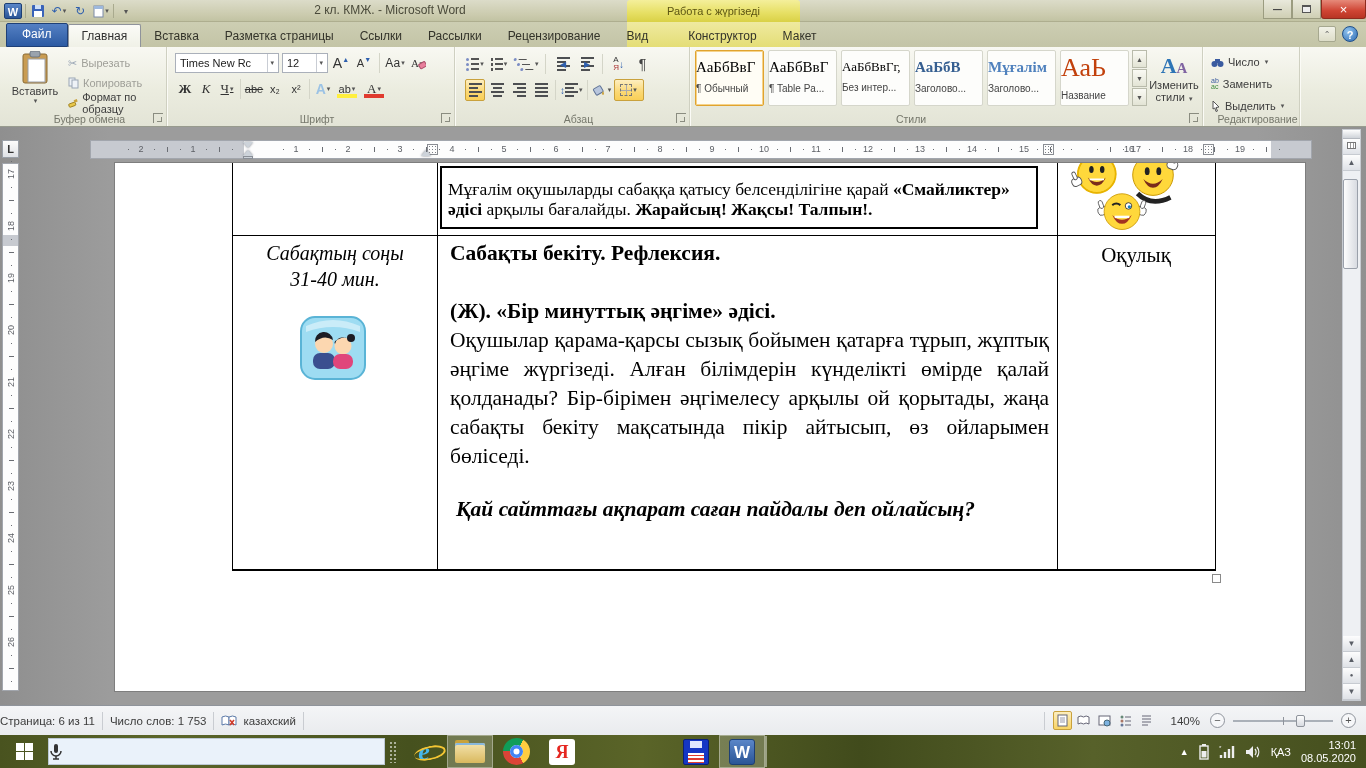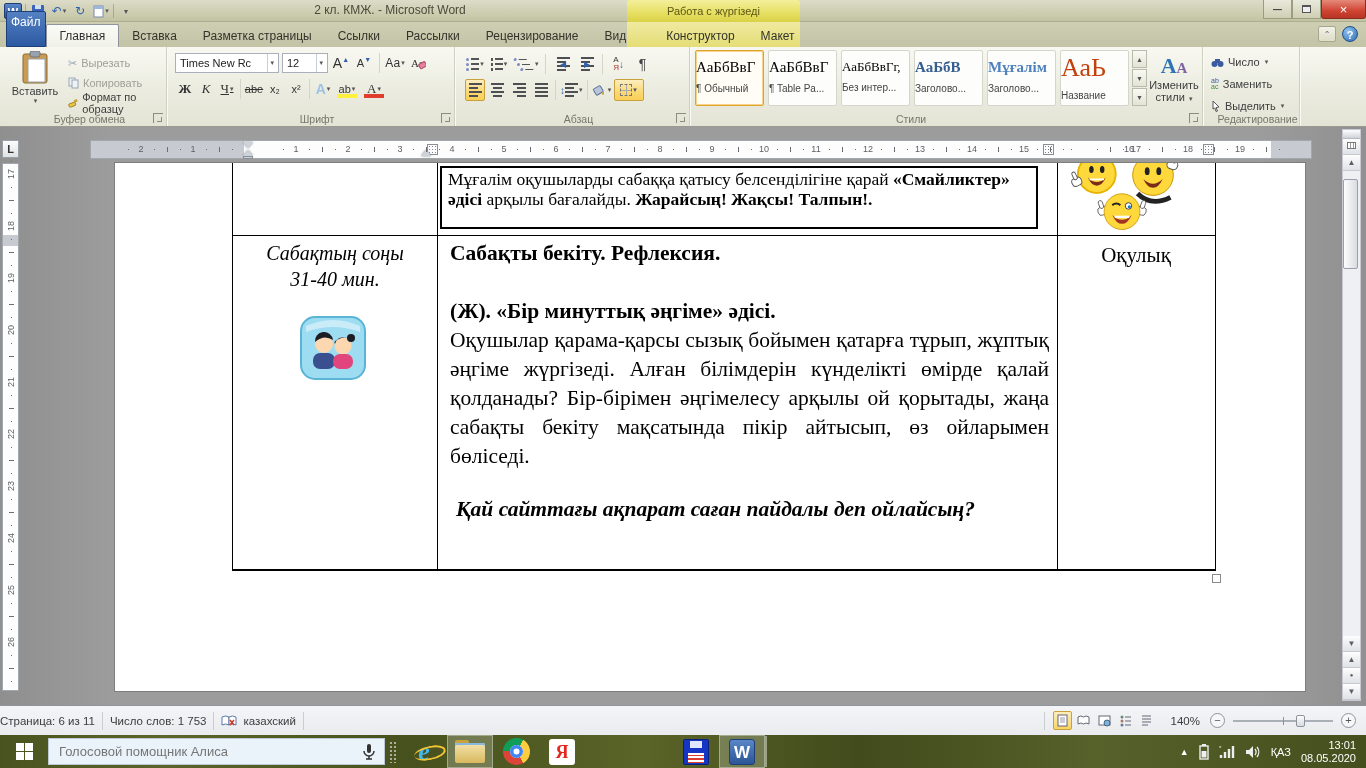--- a/index.html
+++ b/index.html
@@ -32,21 +32,21 @@
 
 
 #tabrow{position:absolute;left:0;top:22px;width:1366px;height:25px;
   background:linear-gradient(#cdceb3,#c3c4a6)}
 #ctxbg{position:absolute;left:627px;top:0;width:173px;height:25px;
   background:linear-gradient(#efeaa0,#e4dd76)}
 .tabs{position:absolute;left:6px;top:2px;display:flex;height:23px;align-items:flex-end}
 .tab{position:relative;height:22px;line-height:22px;padding:0 13px;font-size:12px;color:#33332a;
   border-radius:2px 2px 0 0}
 .tab.file{background:linear-gradient(#5480c3,#2c5aa2);color:#fff;border:1px solid #1f4077;
-  height:36px;line-height:21px;padding:0 4px}
+  height:24px;line-height:21px;padding:0 15px}
 .tab.active{background:linear-gradient(#fbfbf7,#f0f1e7);border:1px solid #8f939b;border-bottom:none;
   height:23px;color:#2f2f2f}
 #tabaux{position:absolute;right:8px;top:4px;display:flex;gap:6px;align-items:center}
 .caretbtn{width:18px;height:16px;border:1px solid #a6a88f;border-radius:2px;color:#666;
   font-size:8px;text-align:center;line-height:15px;background:linear-gradient(#f2f2e8,#ddddc8)}
 .helpbtn{width:16px;height:16px;border-radius:50%;background:radial-gradient(circle at 35% 30%,#8fc3ef,#2f6cb3);
   color:#fff;font-weight:bold;font-size:11px;text-align:center;line-height:16px;border:1px solid #205089}
 
 
 #ribbon{position:absolute;left:0;top:47px;width:1366px;height:80px;
@@ -109,21 +109,21 @@
 .tmark{position:absolute;top:3px;width:11px;height:11px;border:1px solid #8a8d93;
   background:radial-gradient(#7e8187 30%,transparent 32%) 0 0/3px 3px}
 .indent{position:absolute;width:0;height:0}
 #vruler{position:absolute;left:2px;top:36px;width:17px;height:528px;background:#fdfdfd;border:1px solid #a2a6ad}
 #vrowmark{position:absolute;left:0;top:71px;width:15px;height:11px;background:#c7cad0}
 
 
 .tline{position:absolute;background:#000}
 .doc{font-family:"Liberation Serif","DejaVu Serif",serif;color:#000}
 #innerbox{position:absolute;left:440px;top:39px;width:598px;height:63px;border:2px solid #000;
-  padding:2px 6px;font-size:17.5px;line-height:19.5px}
+  padding:12px 6px;font-size:17.5px;line-height:19.5px}
 #c1text{position:absolute;left:237px;top:113px;width:196px;text-align:center;
   font-style:italic;font-size:20px;line-height:26px}
 #kids{position:absolute;left:300px;top:189px}
 #c2{position:absolute;left:450px;top:112px;width:599px;font-size:21.5px;line-height:29px}
 #c2 .body{text-align:justify}
 #c2 .q{font-weight:bold;font-style:italic;margin-top:24px;padding-left:6px}
 #c3{position:absolute;left:1060px;top:116px;width:152px;text-align:center;font-size:21px}
 #smilewrap{position:absolute;left:1062px;top:36px;width:150px;height:72px;overflow:hidden}
 #handle{position:absolute;left:1212px;top:447px;width:9px;height:9px;border:1px solid #8a8a8a;background:#fff}
 
@@ -898,21 +898,20 @@
   <div id="taskbar">
     <div id="startbtn">
       <span class="winflag">
           <i></i>
           <i></i>
           <i></i>
           <i></i>
         </span>
     </div>
     <div id="searchbox">
-      <input type="text" placeholder="Голосовой помощник Алиса" style="">
       <svg width="14" height="18" viewBox="0 0 14 18" style="margin-right:8px">
         <rect x="5" y="1" width="4" height="9" rx="2" fill="#333"></rect>
         <path d="M2 8 a5 5 0 0 0 10 0" fill="none" stroke="#333" stroke-width="1.5"></path>
         <path d="M7 13 v3 M4 16 h6" stroke="#333" stroke-width="1.5"></path>
       </svg>
     </div>
     <div class="tsep"></div>
     <div class="tico">
         <span class="ie-e">e</span>
       </div>

